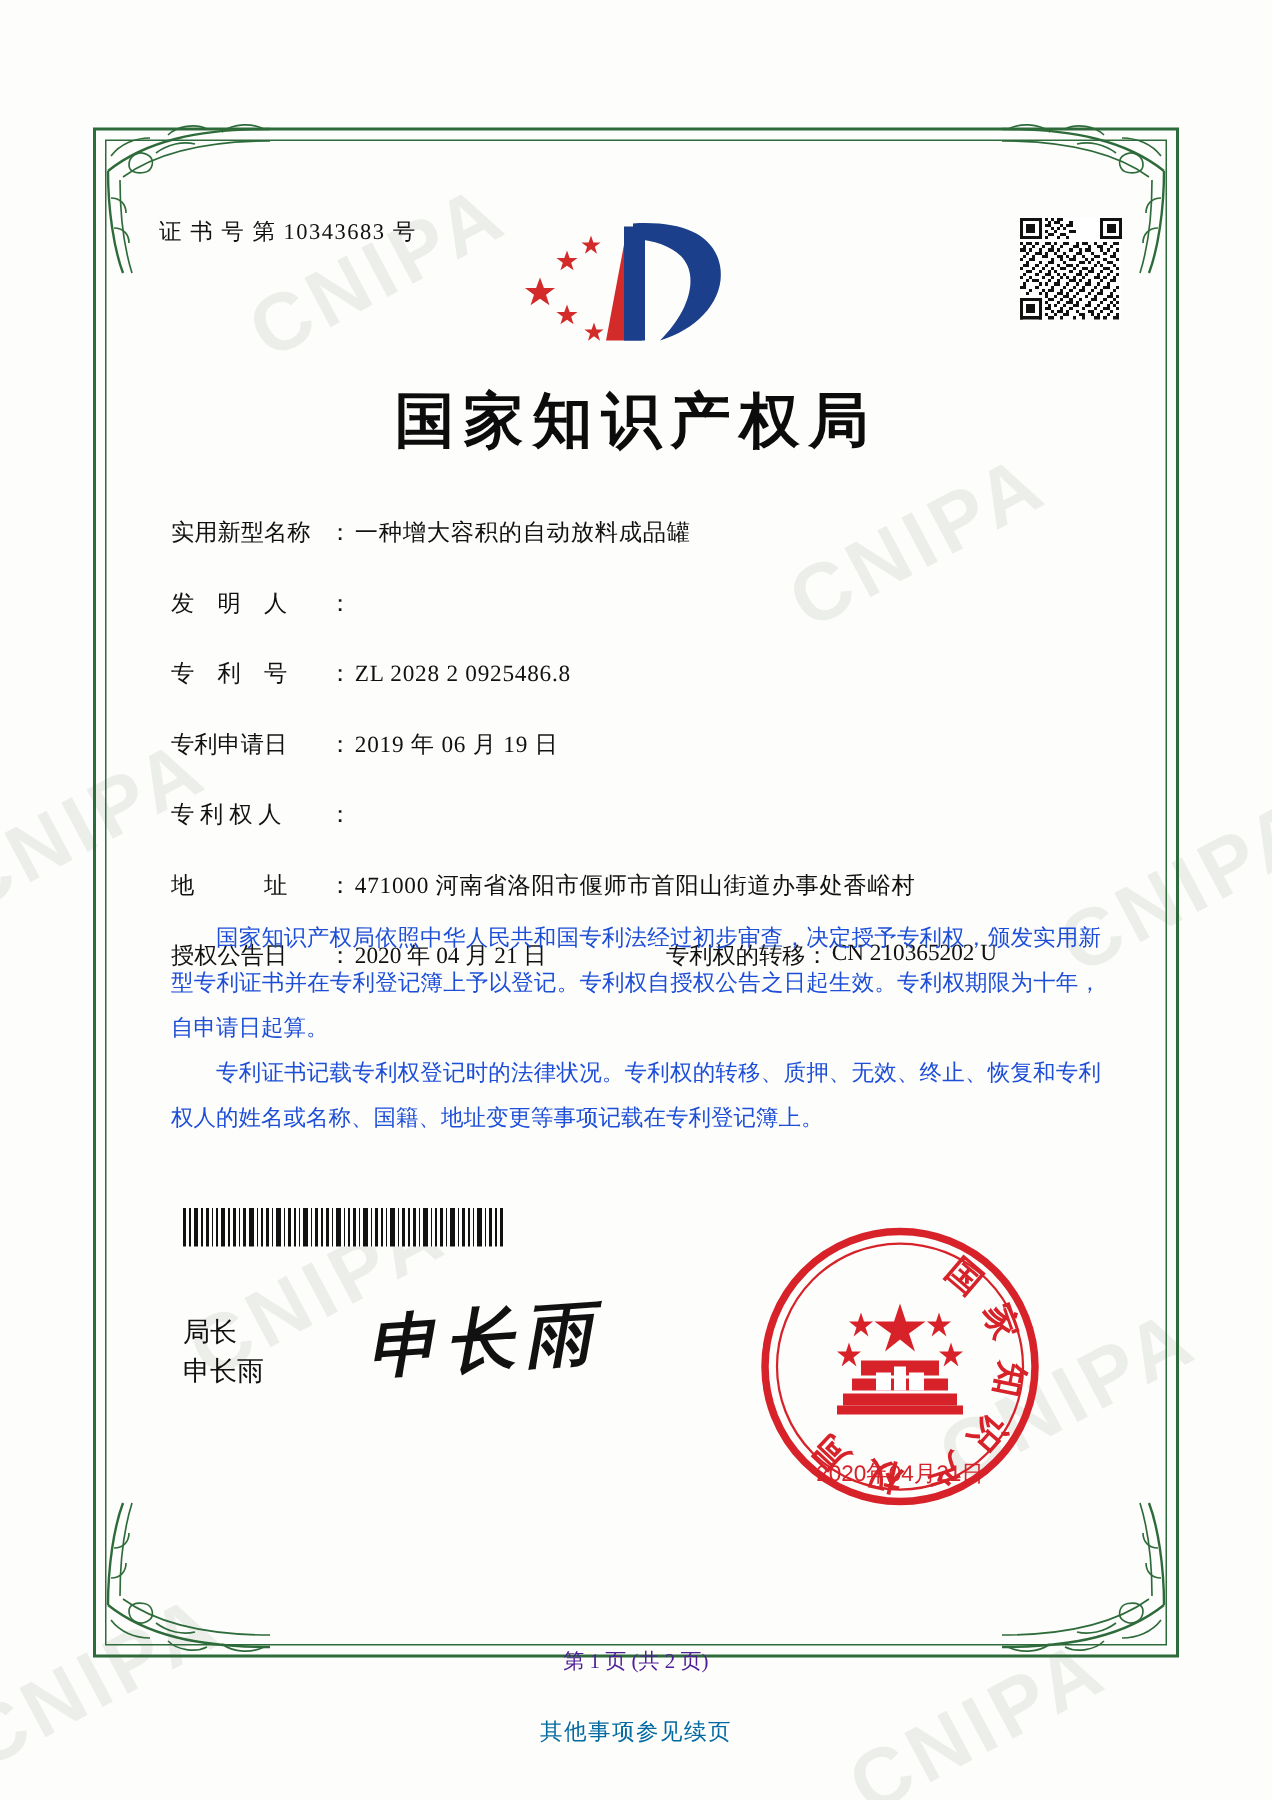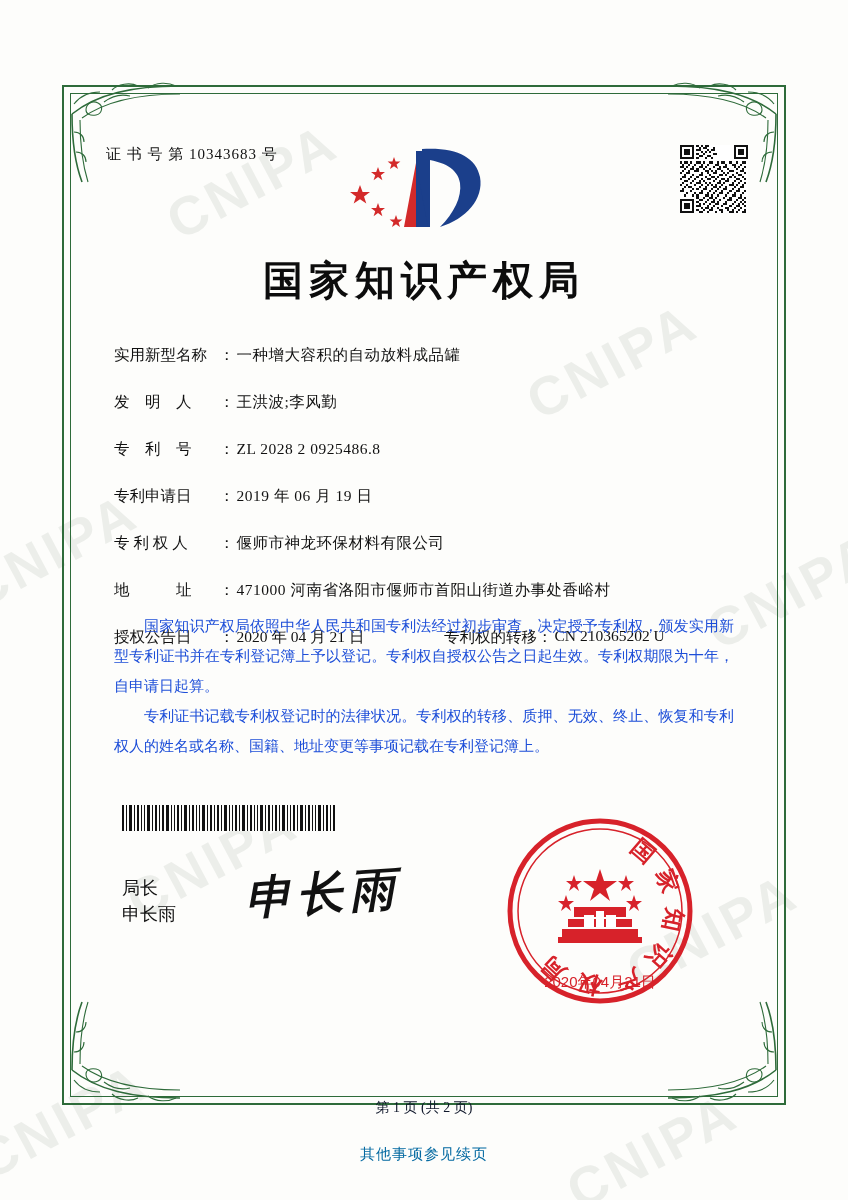--- a/index.html
+++ b/index.html
@@ -177,21 +177,21 @@
     position: absolute;
     left: 430px; top: 718px;
     width: 200px; height: 200px;
   }
 
   .page-num {
     position: absolute;
     left: 0; right: 0; top: 1006px;
     text-align: center;
     font-size: 14px;
-    color: #0f172a;
+    color: #4c1d95;
   }
   .footnote {
     position: absolute;
     left: 0; right: 0; top: 1145px;
     text-align: center;
     font-size: 15px;
     color: #0369a1;
     letter-spacing: 1px;
   }
 </style>
@@ -561,39 +561,37 @@
 
       <div class="field-row">
         <span class="field-label">实用新型名称</span>
         <span class="field-sep">：</span>
         <span class="field-value">一种增大容积的自动放料成品罐</span>
       </div>
 
       <div class="field-row">
         <span class="field-label">发　明　人</span>
         <span class="field-sep">：</span>
-        <span class="field-value">王洪波;李风勤</span>
       </div>
 
       <div class="field-row">
         <span class="field-label">专　利　号</span>
         <span class="field-sep">：</span>
         <span class="field-value">ZL 2028 2 0925486.8</span>
       </div>
 
       <div class="field-row">
         <span class="field-label">专利申请日</span>
         <span class="field-sep">：</span>
         <span class="field-value">2019 年 06 月 19 日</span>
       </div>
 
       <div class="field-row">
         <span class="field-label">专 利 权 人</span>
         <span class="field-sep">：</span>
-        <span class="field-value">偃师市神龙环保材料有限公司</span>
       </div>
 
       <div class="field-row">
         <span class="field-label">地　　　址</span>
         <span class="field-sep">：</span>
         <span class="field-value">471000 河南省洛阳市偃师市首阳山街道办事处香峪村</span>
       </div>
 
       <div class="two-col">
         <span class="left">

